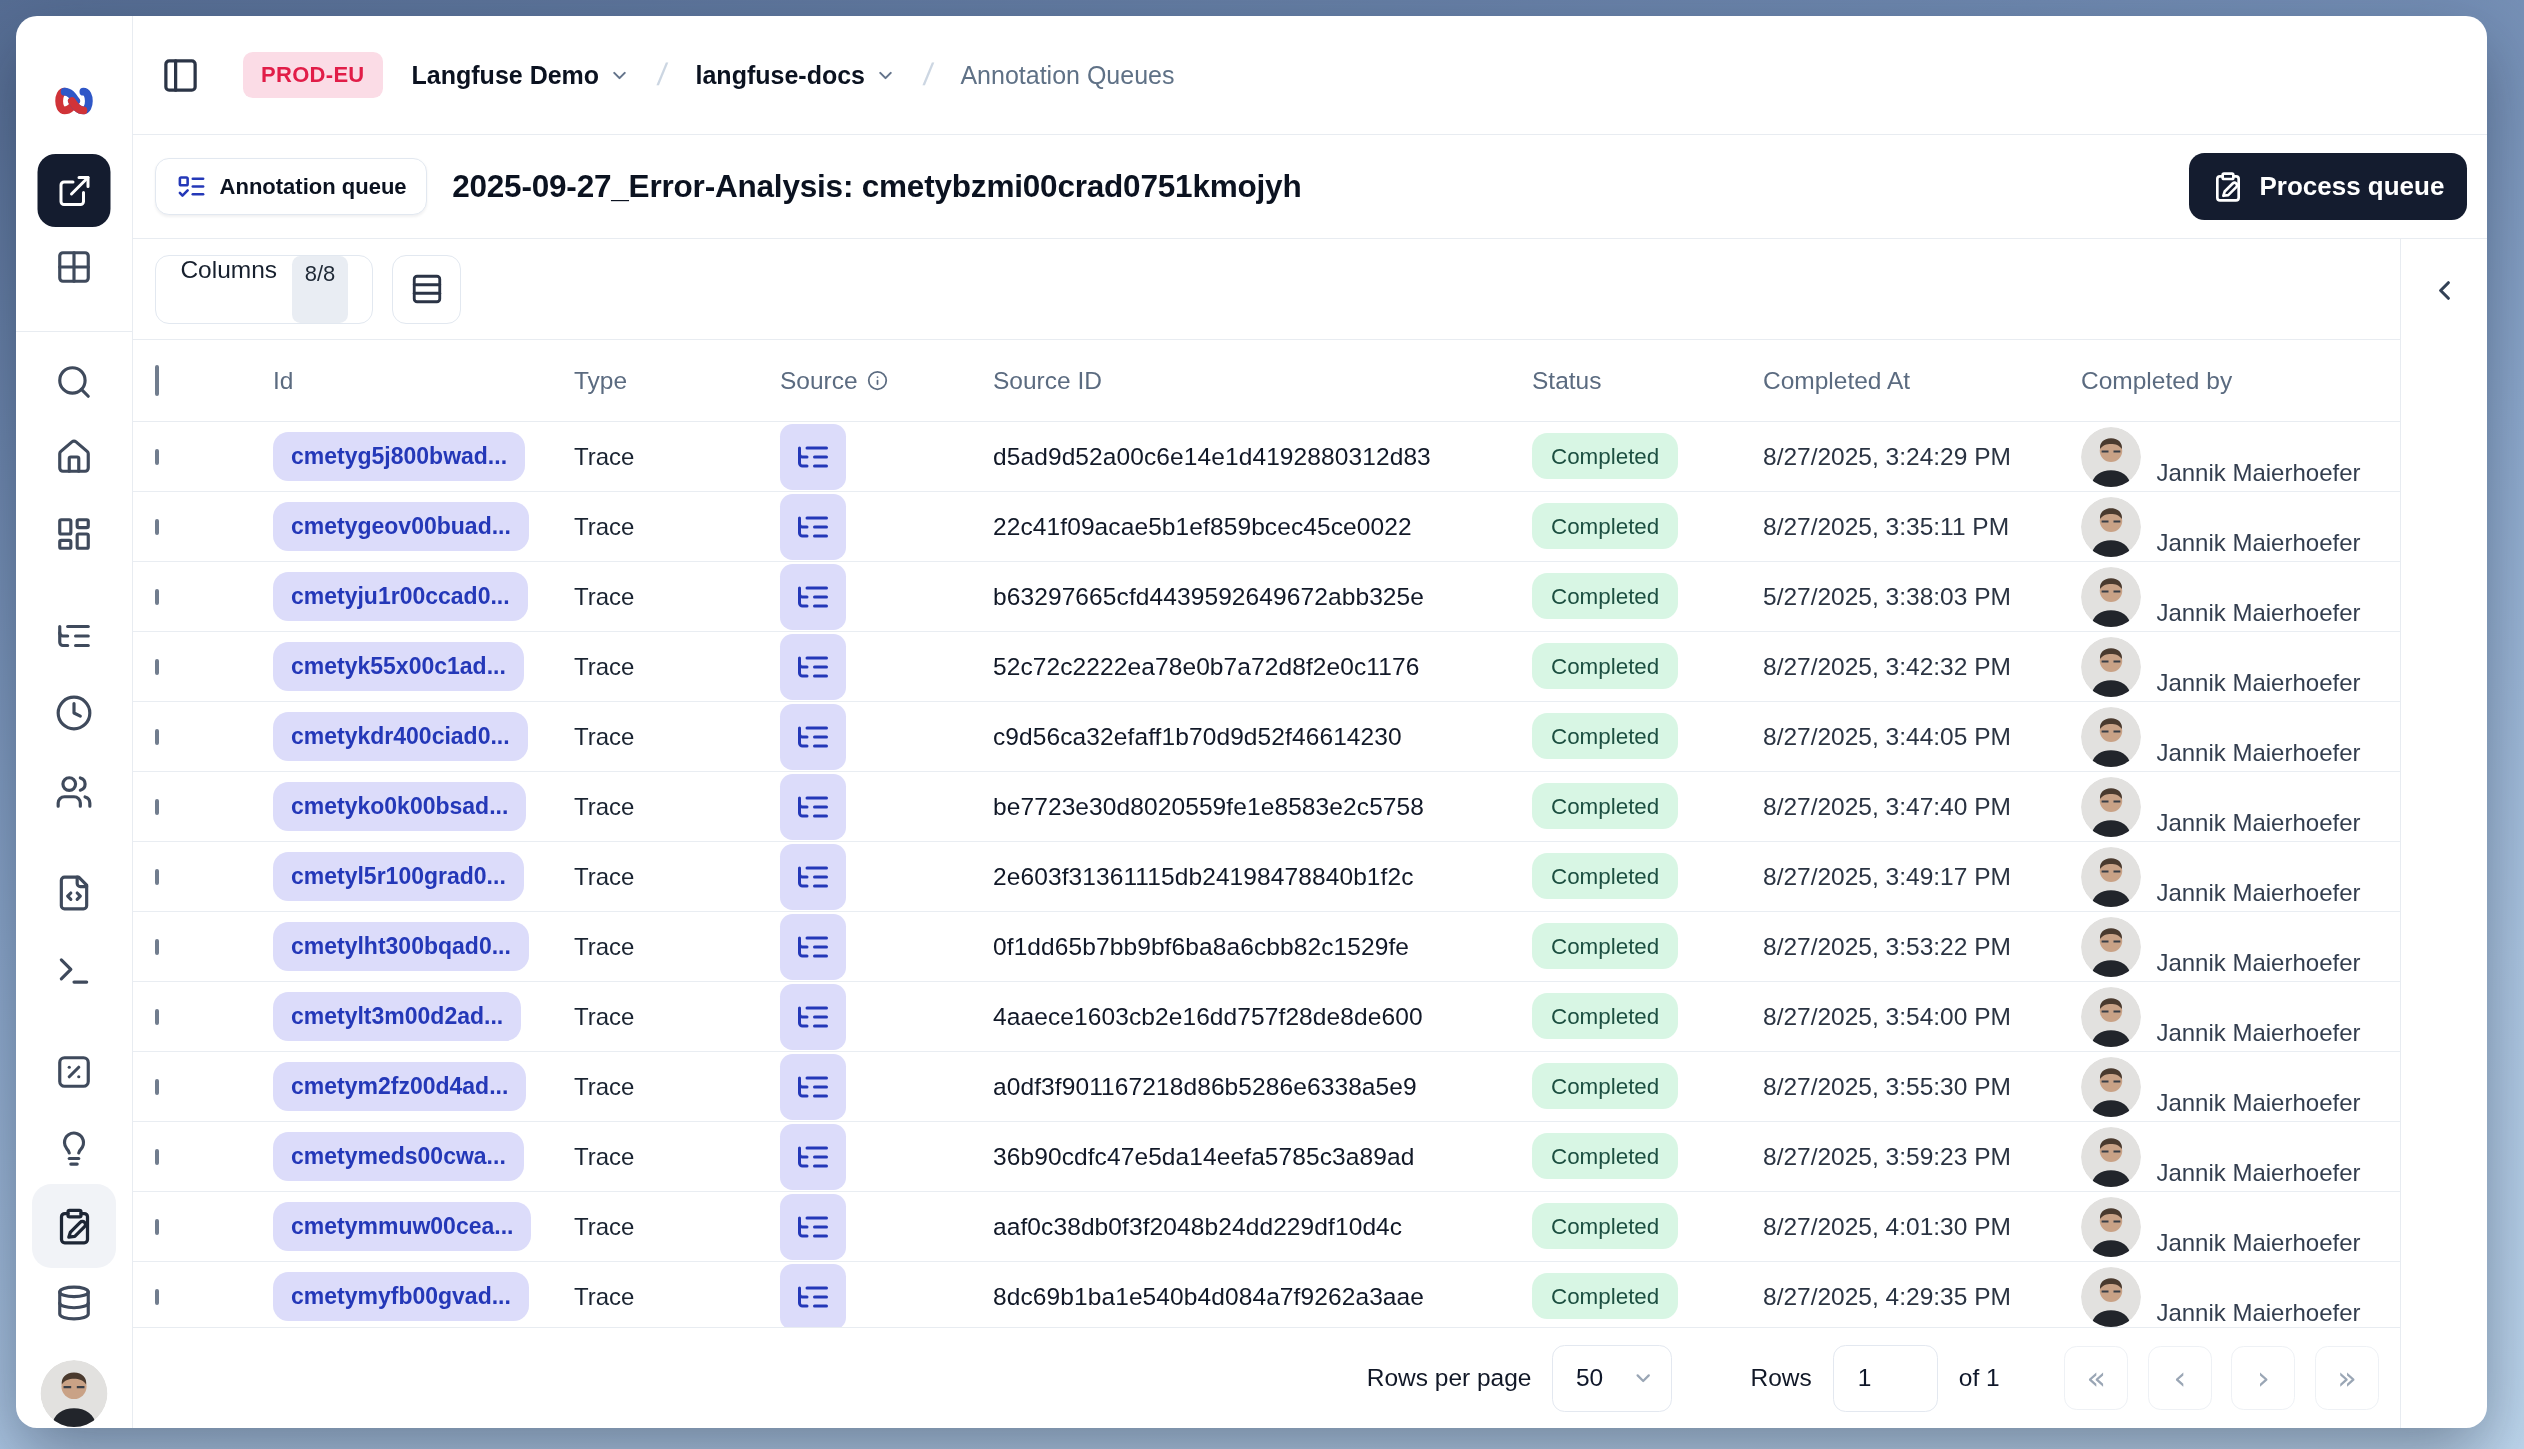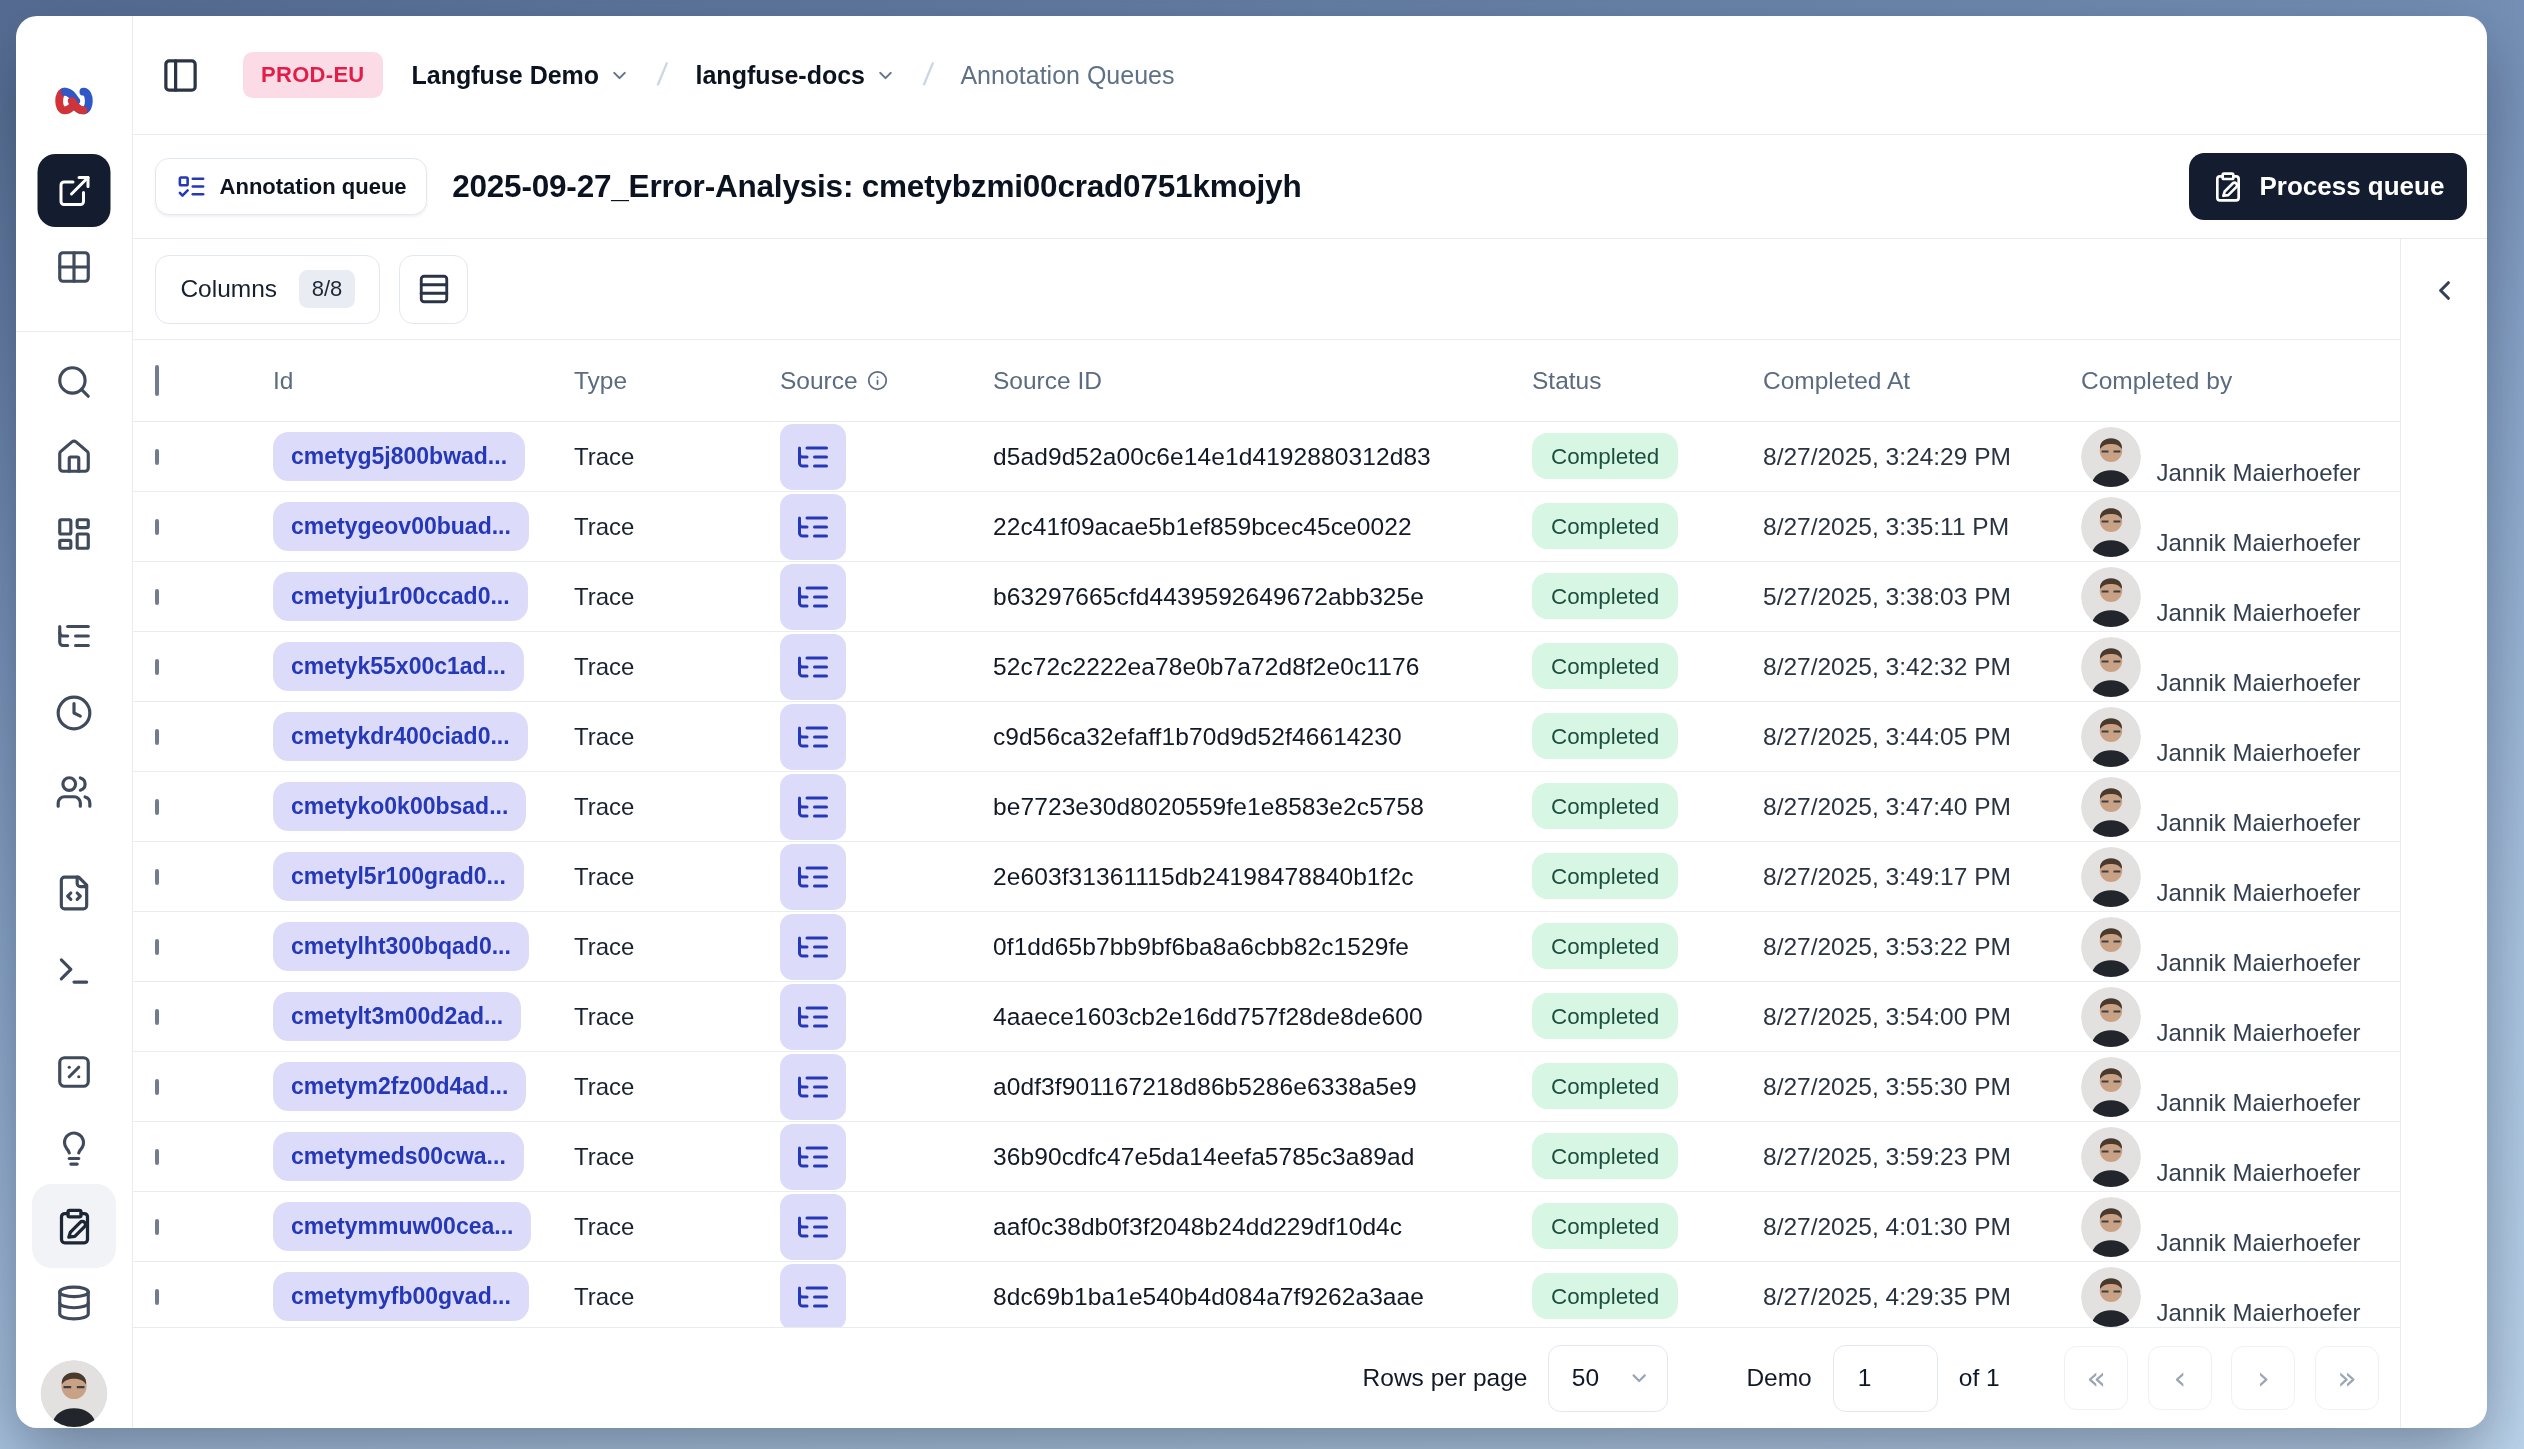--- a/index.html
+++ b/index.html
@@ -40,21 +40,21 @@
   .process-btn { display:flex; align-items:center; gap: 15.4px; height: 67px; padding: 0 23px; border-radius: 15.4px; background: var(--primary-button-bg,#141c2f); color: #fff; font-size: 26px; font-weight: 600; border: none; cursor: pointer; }
   .process-btn svg { width: 32px; height: 32px; }
   
   .content { flex: 1; display: flex; min-height: 0; }
   .center { flex: 1; display: flex; flex-direction: column; min-width: 0; }
   .rightpanel { width: 87px; flex: 0 0 87px; border-left: 0.7px solid var(--border,#e8ecf1); display:flex; justify-content:center; align-items:flex-start; padding-top: 29px; }
   .collapse-btn { width: 45px; height: 45px; display:flex; align-items:center; justify-content:center; background:none; border:none; cursor:pointer; color:#334155; }
   .collapse-btn svg { width: 31px; height: 31px; }
   
   .toolbar { height: 101px; flex: 0 0 101px; border-bottom: 0.7px solid var(--border,#e8ecf1); display:flex; align-items:center; padding-left: 22.4px; }
-  .columns-btn { display:flex; align-items:center; gap: 22px; height: 69px; padding: 0 24px; border:0.7px solid #e2e8f0; border-radius: 14px; background:#fff; font-size: 24.5px; color:#17202e; font-weight:500; cursor:pointer; }
+  .columns-btn { display:flex; gap: 15px; height: 69px; padding: 0 24px; border:0.7px solid #e2e8f0; border-radius: 14px; background:#fff; font-size: 24.5px; color:#17202e; font-weight:500; cursor:pointer; }
   .count-chip { background:#e9edf3; border-radius: 8.4px; padding: 5.6px 12.6px; font-size: 22px; color:#1e2835; }
   .rowheight-btn { margin-left: 19.6px; width: 69px; height: 69px; border:0.7px solid #e2e8f0; border-radius: 14px; background:#fff; display:flex; align-items:center; justify-content:center; color:#2b3446; cursor:pointer; }
   .rowheight-btn svg { width: 34px; height: 34px; }
   
   .cols { display: grid; grid-template-columns: 140px 301px 206px 213px 539px 231px 318px 1fr; align-items: center; }
   .thead { height: 82px; flex: 0 0 82px; border-bottom: 0.7px solid var(--border,#e8ecf1); font-size: 24.5px; font-weight: 500; color: #5b6b80; }
   .th { display:flex; align-items:center; gap: 9.8px; }
   .th svg.info { width: 21px; height: 21px; color:#5b6b80; }
   .cb { width: 32px; height: 32px; border: 2.1px solid #717d8e; border-radius: 8.4px; background:#fff; margin-left: 22.4px; cursor:pointer; }
   .tbody { flex: 1; overflow: hidden; }
@@ -595,21 +595,21 @@
 
         <div class="footer">
           <span class="lbl">Rows per page</span>
           <span class="select-box">
             <span>50</span>
             <svg viewBox="0 0 24 24">
                 <use href="#i-chevdown"></use>
               </svg>
           </span>
           <span class="gap-lg"></span>
-          <span class="lbl">Demo</span>
+          <span class="lbl">Rows</span>
           <input class="page-input" value="1" style="">
           <span class="of-lbl">of 1</span>
           <span class="gap-md"></span>
           <button class="nav-btn">«</button>
           <button class="nav-btn">‹</button>
           <button class="nav-btn">›</button>
           <button class="nav-btn">»</button>
         </div>
 
       </div>

